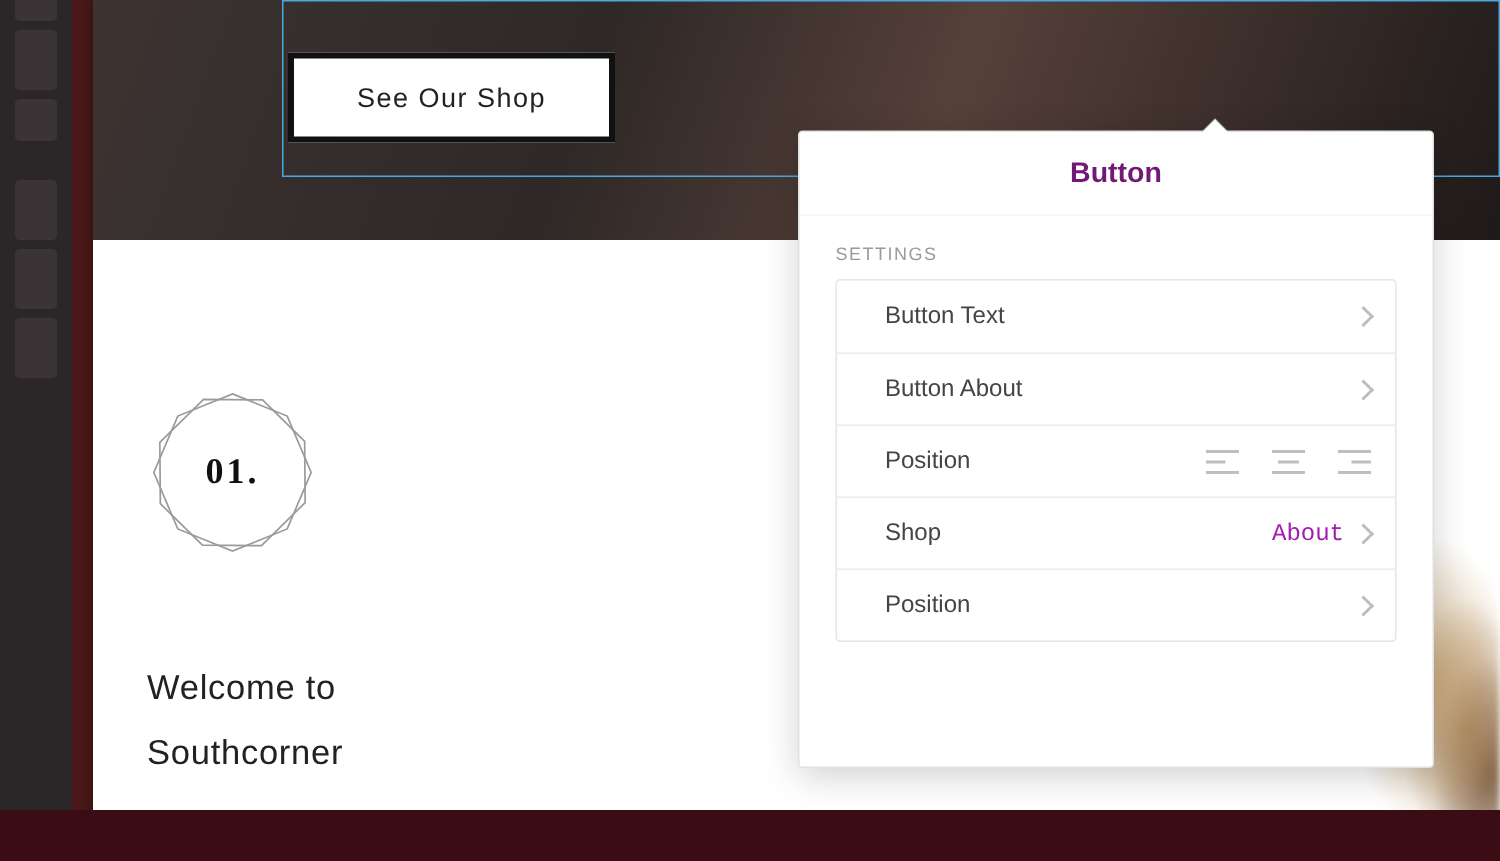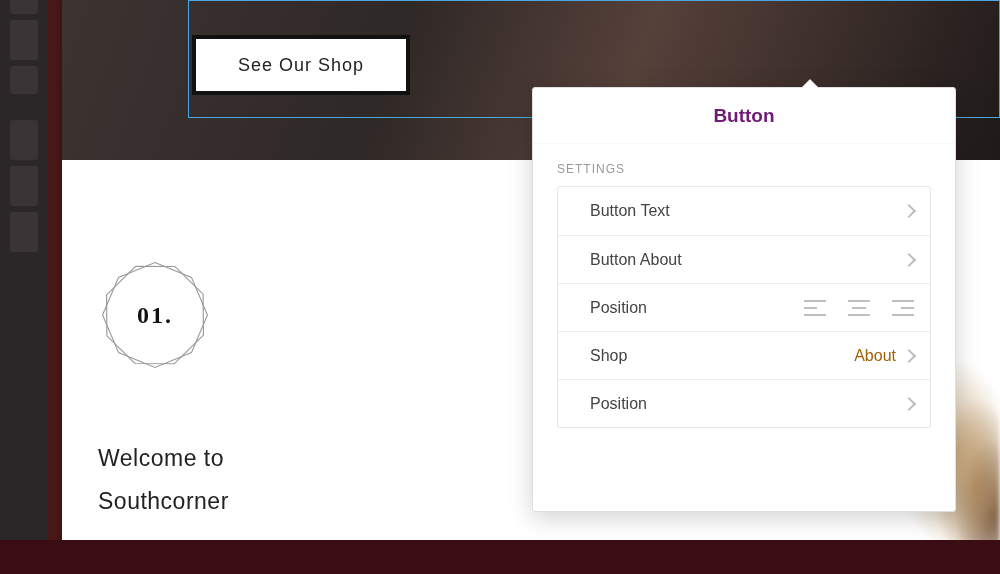--- a/index.html
+++ b/index.html
@@ -96,21 +96,21 @@
   }
   .setting-list {
     margin: 0 24px; border: 1px solid #e6e6e6; border-radius: 3px;
   }
   .setting-row {
     height: 48px; display: flex; align-items: center; padding: 0 16px;
     border-top: 1px solid #ececec; cursor: pointer; font-size: 16px; color: #444;
   }
   .setting-row:first-child { border-top: none; }
   .setting-row .label { flex: 1; margin-left: 16px; }
-  .setting-row .value { color: #a16207; margin-right: 8px; font-size: 16px; }
+  .setting-row .value { color: #a21caf; margin-right: 8px; font-size: 16px; font-family: Liberation Mono, monospace; }
   .chev { width: 10px; height: 10px; border-right: 2px solid #bdbdbd; border-bottom: 2px solid #bdbdbd; transform: rotate(-45deg); }
 
   
   .align-group { display: flex; gap: 22px; align-items: center; margin-left: auto; }
   .align-ico { width: 22px; height: 16px; display: flex; flex-direction: column; justify-content: space-between; cursor: pointer; }
   .align-ico span { display: block; height: 2px; background: #bfbfbf; }
   .align-left span:nth-child(1){width:100%} .align-left span:nth-child(2){width:60%} .align-left span:nth-child(3){width:100%}
   .align-center span:nth-child(1){width:100%} .align-center span:nth-child(2){width:60%;margin:0 auto} .align-center span:nth-child(3){width:100%}
   .align-right span:nth-child(1){width:100%} .align-right span:nth-child(2){width:60%;margin-left:auto} .align-right span:nth-child(3){width:100%}
 

